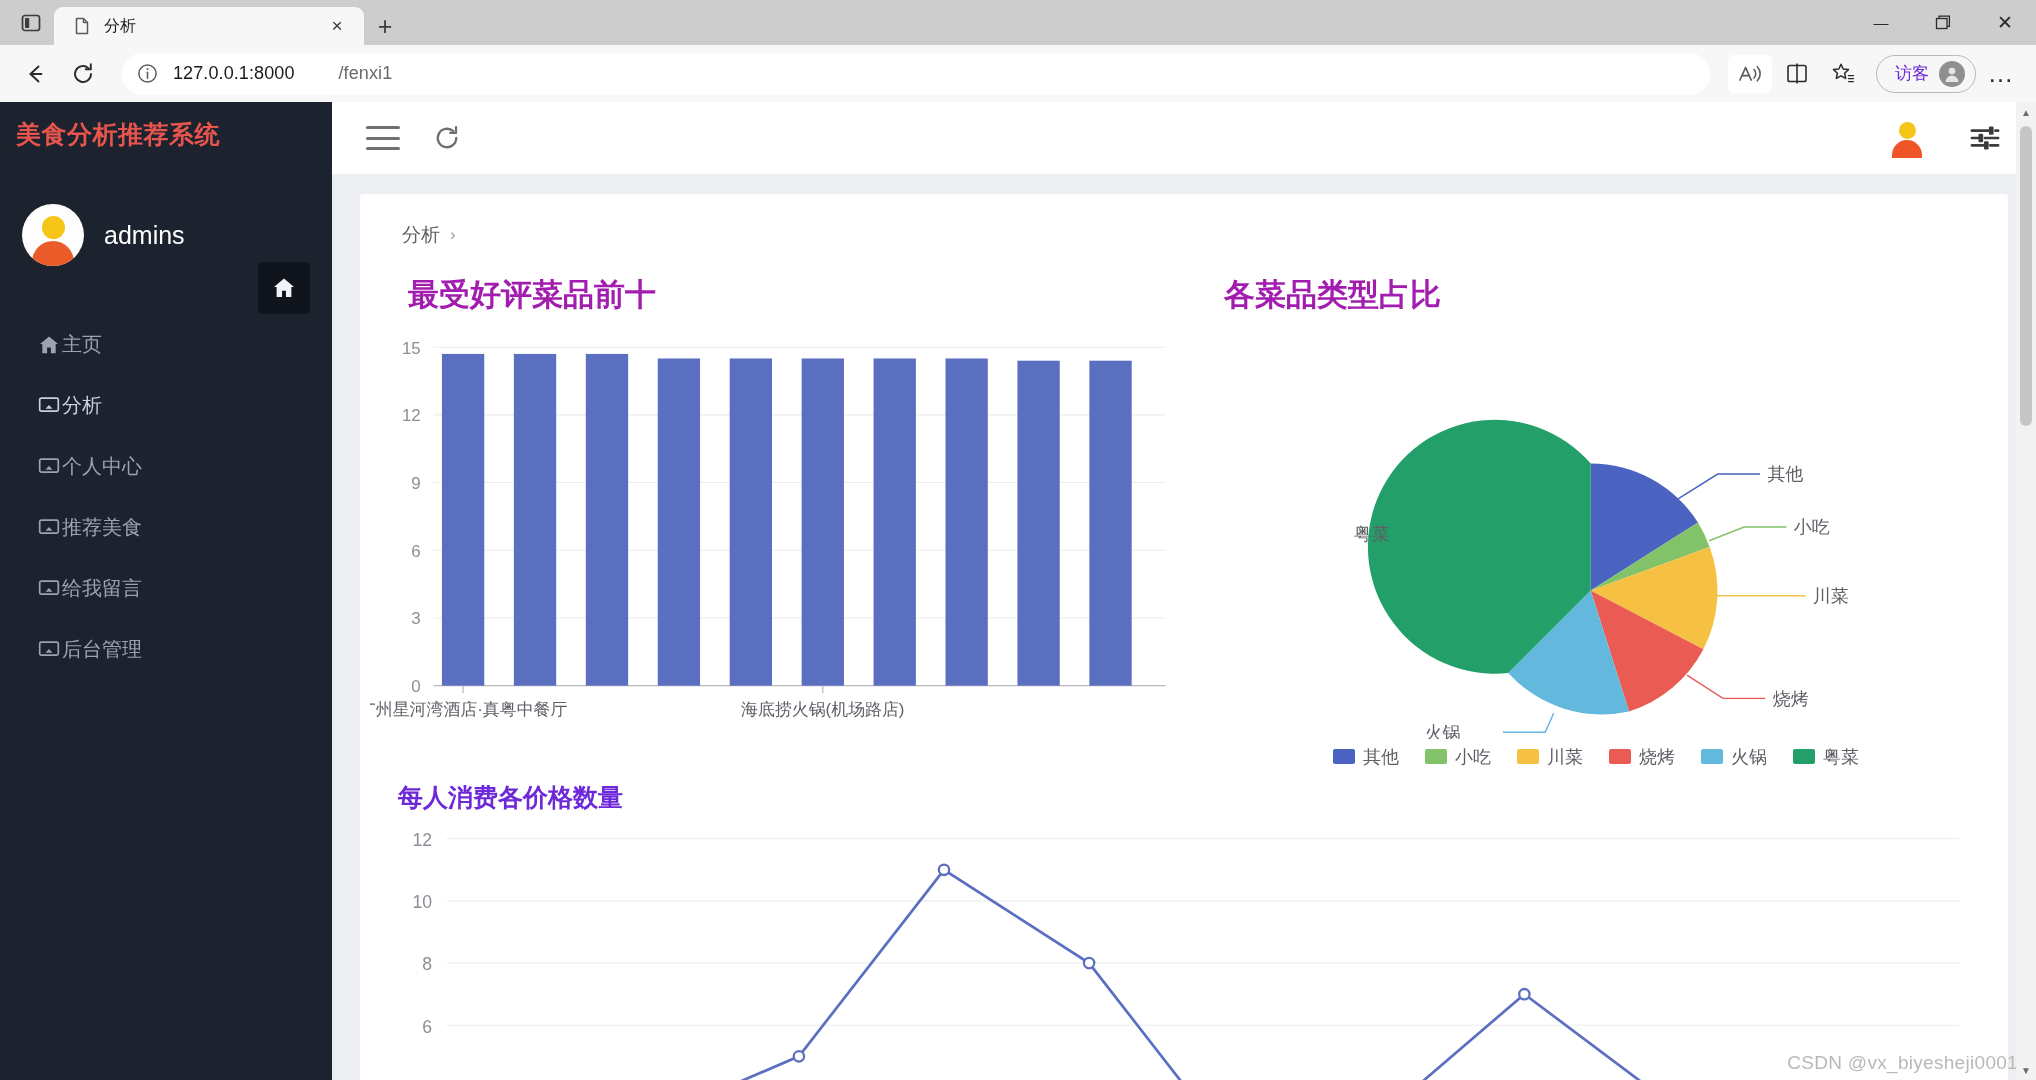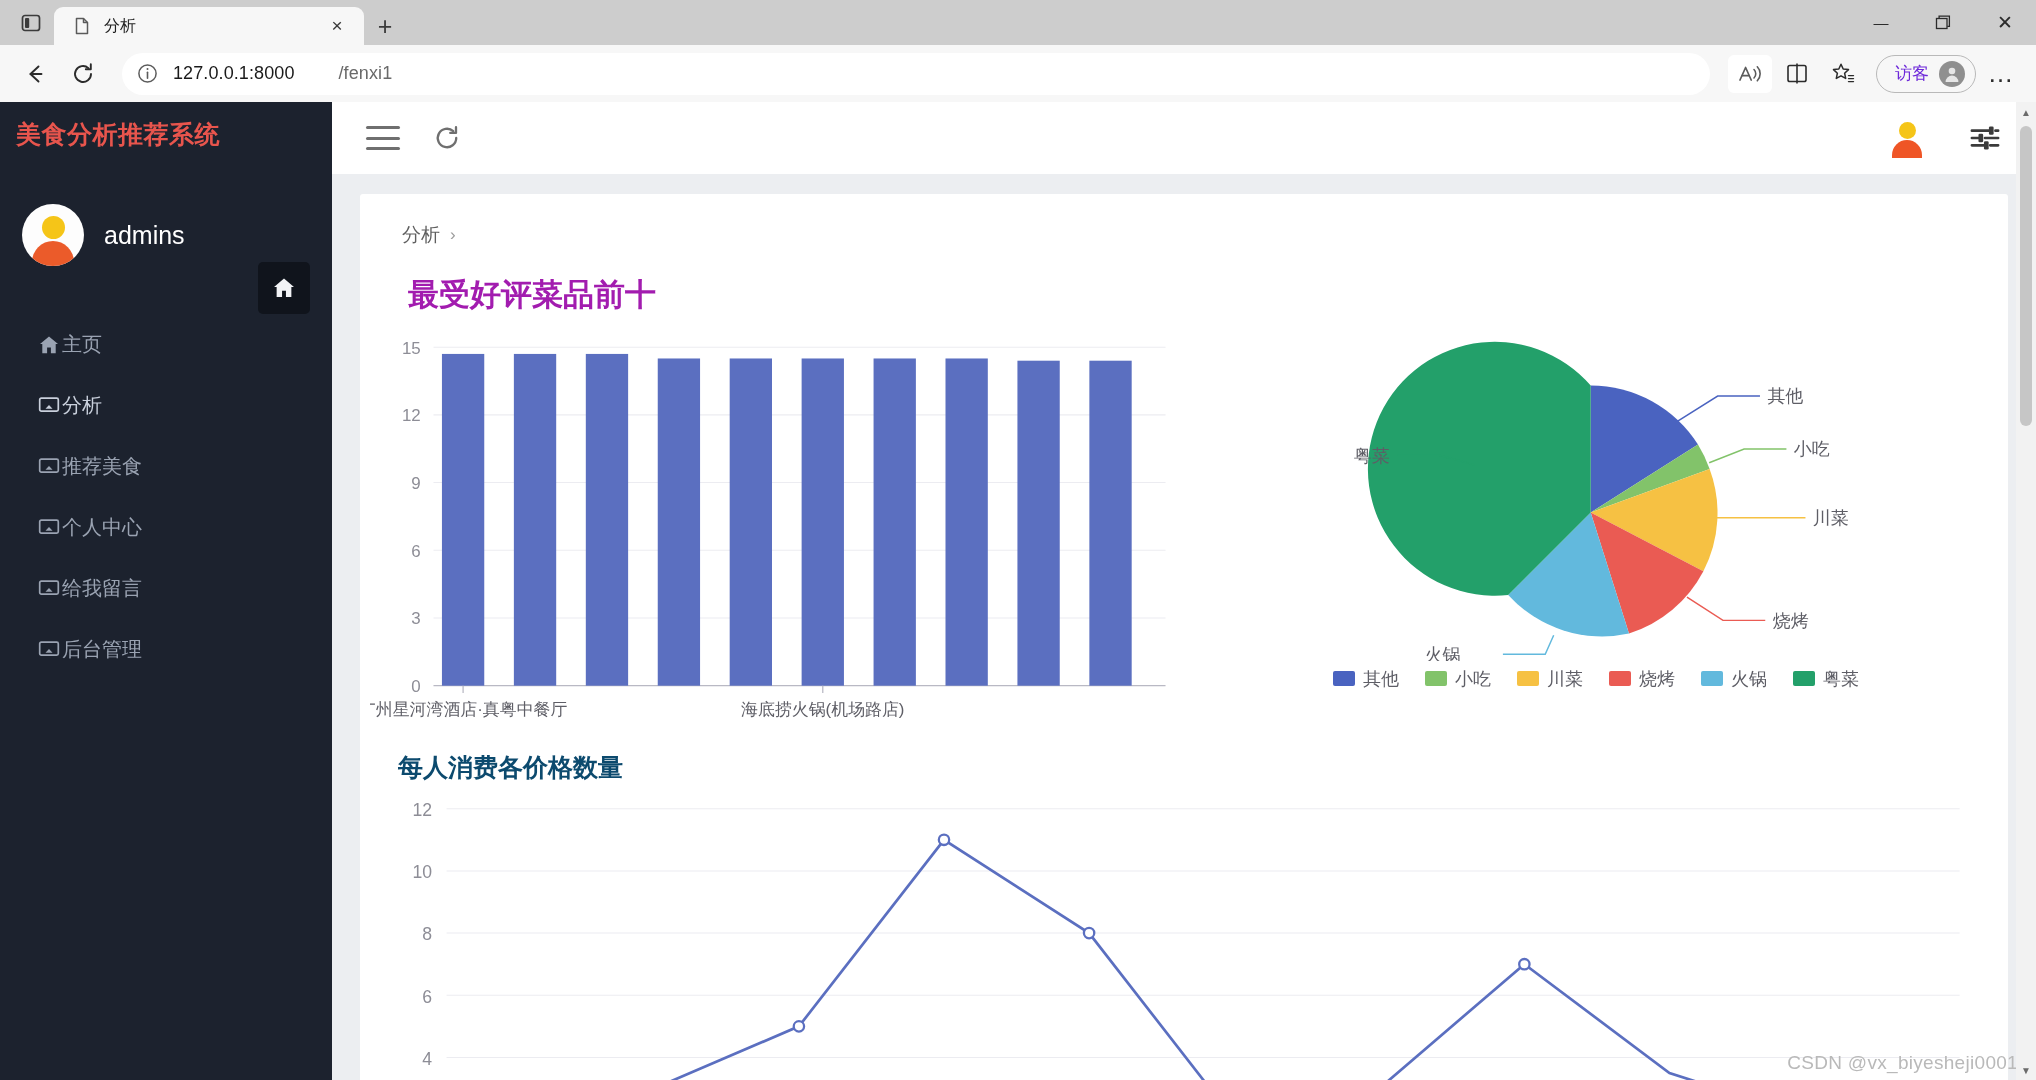--- a/index.html
+++ b/index.html
@@ -103,21 +103,21 @@
   .chart-title {
     font-size: 31px; font-weight: 700; color: #a21caf;
     padding: 26px 0 10px 38px;
     font-family: Liberation Mono, monospace;
   }
   .chart-title.pie-t { padding-left: 30px; }
 
   .svg-wrap { width: 100%; }
   svg { display: block; width: 100%; }
 
-  .line-title { font-size: 25px; font-weight: 700; color: #0c4a6e; padding: 12px 1px 4px 38px; }
+  .line-title { font-size: 25px; font-weight: 700; color: #6d28d9; padding: 12px 1px 4px 38px; }
 
   .watermark {
     position: absolute; right: 18px; bottom: 6px;
     font-size: 19px; color: #b9b9b9; letter-spacing: .3px; pointer-events: none;
   }
 
   
   .vscroll { position: absolute; right: 0; top: 0; width: 20px; height: 100%; background: #f2f2f2; }
   .vscroll .thumb { position: absolute; left: 4px; width: 12px; background: #c6c6c6; border-radius: 6px; }
   .vscroll .arrow { position: absolute; left: 0; width: 20px; height: 20px; display: flex; align-items: center; justify-content: center; color: #6b6b6b; font-size: 10px; }
@@ -255,30 +255,30 @@
           </span>
           <span>分析</span>
         </div>
         <div class="nav-item">
           <span class="nav-ico">
             <svg width="24" height="24" viewBox="0 0 24 24">
                 <rect x="2.7" y="4.2" width="18.6" height="13" rx="1.6" fill="none" stroke="#9aa3b2" stroke-width="1.7"></rect>
                 <path d="M8.5 14.8 12 11l3.5 3.8z" fill="#9aa3b2"></path>
               </svg>
           </span>
-          <span>推荐美食</span>
+          <span>个人中心</span>
         </div>
         <div class="nav-item">
           <span class="nav-ico">
             <svg width="24" height="24" viewBox="0 0 24 24">
                 <rect x="2.7" y="4.2" width="18.6" height="13" rx="1.6" fill="none" stroke="#9aa3b2" stroke-width="1.7"></rect>
                 <path d="M8.5 14.8 12 11l3.5 3.8z" fill="#9aa3b2"></path>
               </svg>
           </span>
-          <span>个人中心</span>
+          <span>推荐美食</span>
         </div>
         <div class="nav-item">
           <span class="nav-ico">
             <svg width="24" height="24" viewBox="0 0 24 24">
                 <rect x="2.7" y="4.2" width="18.6" height="13" rx="1.6" fill="none" stroke="#9aa3b2" stroke-width="1.7"></rect>
                 <path d="M8.5 14.8 12 11l3.5 3.8z" fill="#9aa3b2"></path>
               </svg>
           </span>
           <span>给我留言</span>
         </div>
@@ -377,20 +377,21 @@
                   </g>
                   <g fill="#5e5e66" font-size="16" font-family="Liberation Sans, sans-serif" text-anchor="middle">
                     <text x="88" y="368">广州星河湾酒店·真粤中餐厅</text>
                     <text x="428" y="368">海底捞火锅(机场路店)</text>
                   </g>
                 </svg>
               </div>
             </div>
 
             <div class="chart-col">
+              <div class="chart-title pie-t">各菜品类型占比</div>
               <div class="svg-wrap">
                 <svg viewBox="0 0 760 390" preserveAspectRatio="xMidYMid meet" aria-label="pie chart">
 
                   <g>
 
                     <path d="M375 250 L375 130 A120 120 0 0 1 476.4 185.8 Z" fill="#4a63c0"></path>
 
                     <path d="M375 250 L476.4 185.8 A120 120 0 0 1 487.4 208.8 Z" fill="#82c36a"></path>
 
                     <path d="M375 250 L487.4 208.8 A120 120 0 0 1 481.5 305.5 Z" fill="#f6c143"></path>

